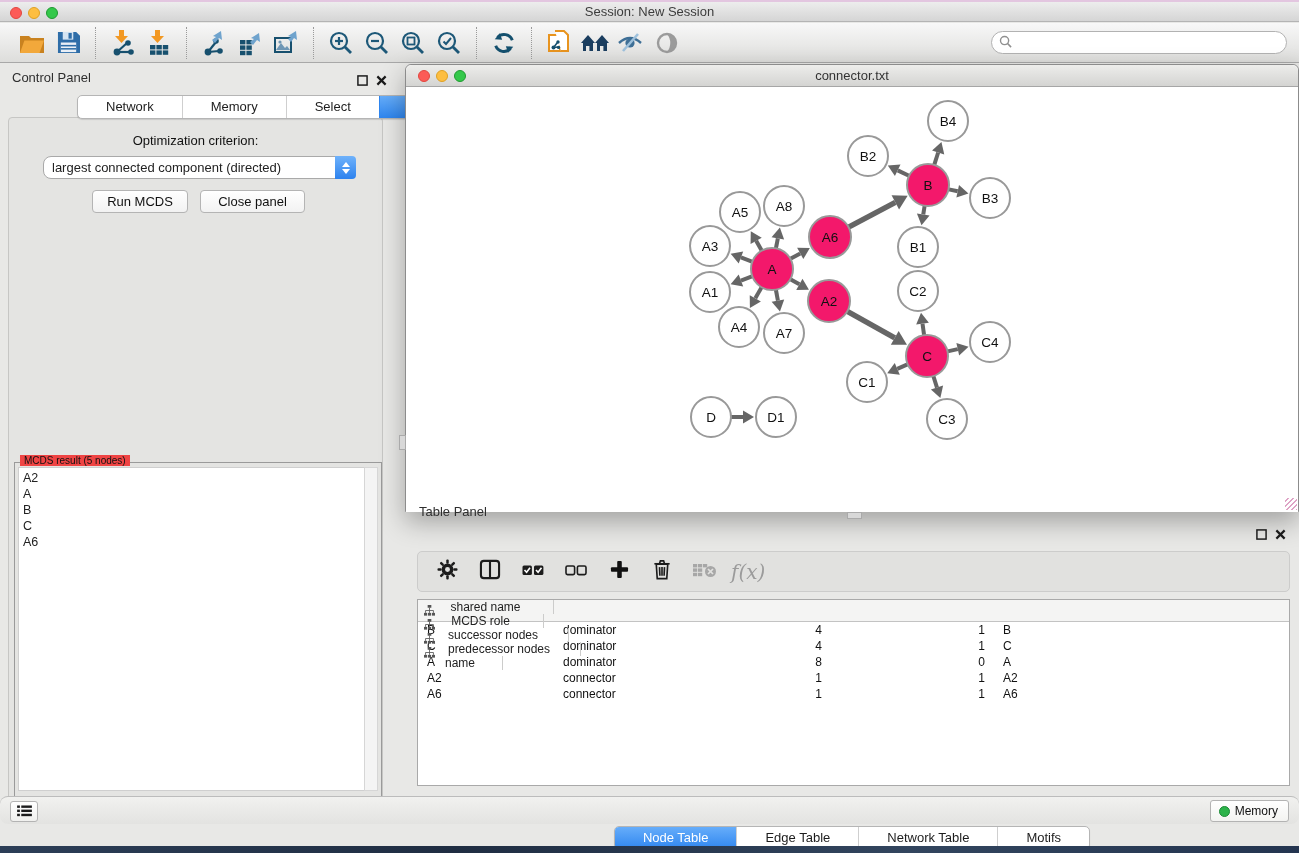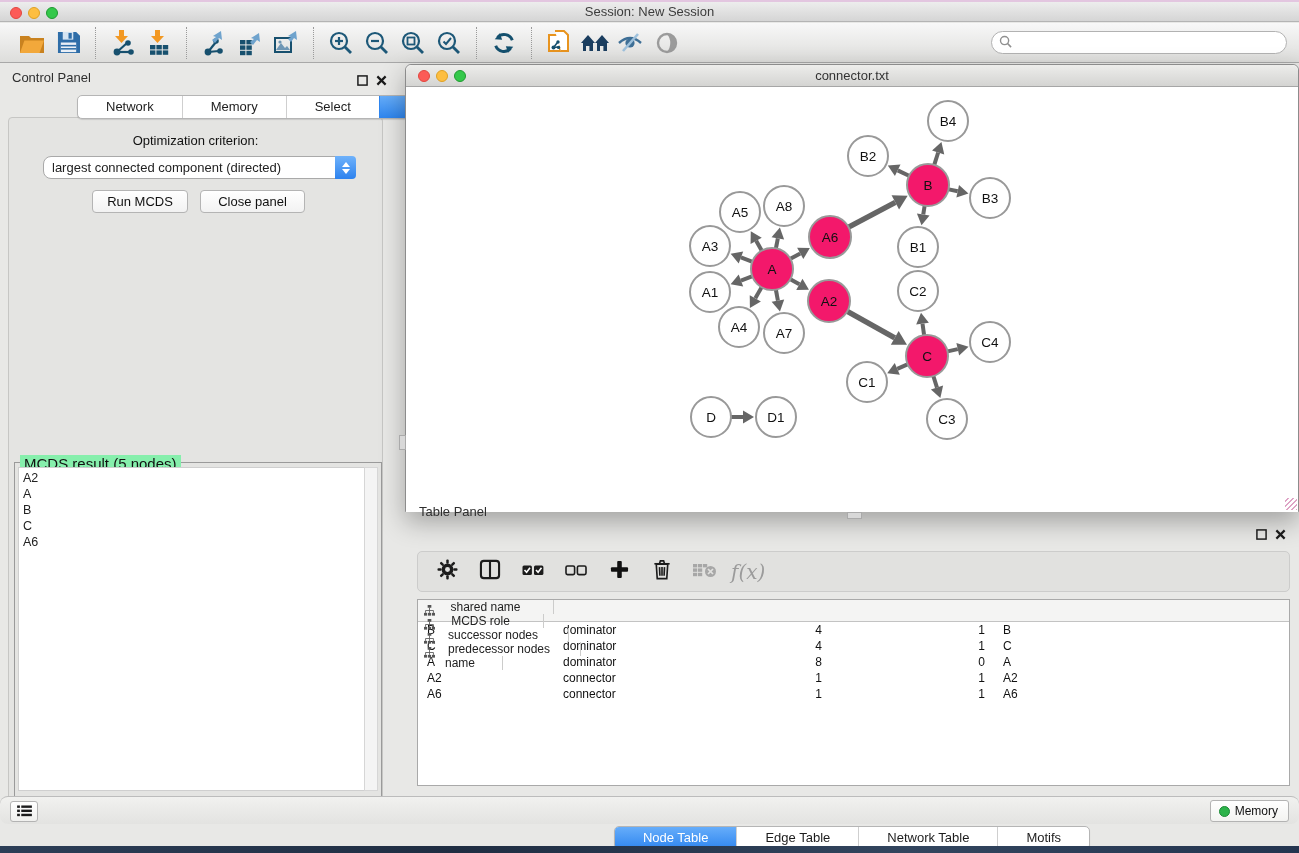--- a/index.html
+++ b/index.html
@@ -49,21 +49,21 @@
   .dropdown .dd-text{font-size:13px;padding-left:8px;flex:1;white-space:nowrap;overflow:hidden;}
   .dd-stepper{width:21px;height:23px;margin:-1px -1px -1px 0;border-radius:0 4px 4px 0;
     background:linear-gradient(#6fb2fb,#2d82ee);display:flex;flex-direction:column;align-items:center;justify-content:center;gap:2px;}
   .dd-up{width:0;height:0;border-left:4px solid transparent;border-right:4px solid transparent;border-bottom:5px solid #fff;}
   .dd-down{width:0;height:0;border-left:4px solid transparent;border-right:4px solid transparent;border-top:5px solid #fff;}
   .btn{position:absolute;height:23px;background:linear-gradient(#ffffff,#f2f2f2);border:1px solid #b4b4b4;
     border-radius:4px;font-size:13px;color:#111;display:flex;align-items:center;justify-content:center;}
   .btn-run{left:92px;top:190px;width:96px;}
   .btn-close{left:200px;top:190px;width:105px;}
   .fieldset{position:absolute;left:14px;top:462px;width:368px;height:335px;border:1px solid #9a9a9a;}
-  .legend{position:absolute;left:5px;top:-8px;background:#86efac;padding:0 4px;font-size:15px;color:#111;}
+  .legend{position:absolute;left:5px;top:-8px;background:#ef4444;padding:0 4px;font-size:10px;color:#111;}
   .mcds-list{position:absolute;left:3px;top:4px;width:348px;height:324px;background:#fff;border:1px solid #cfcfcf;
     font-size:12.5px;line-height:16px;padding:2px 0 0 4px;overflow:hidden;}
   .mcds-scroll{position:absolute;right:3px;top:4px;width:14px;height:324px;background:#f4f4f4;border:1px solid #d6d6d6;}
   
   .net-window{position:absolute;left:405px;top:64px;width:894px;height:448px;background:#fff;
     border:1px solid #8c8c8c;border-radius:6px 6px 0 0;box-shadow:0 10px 26px rgba(0,0,0,.30);}
   .net-titlebar{height:22px;background:linear-gradient(#ededeb,#d4d4d2);border-bottom:1px solid #a6a6a6;
     border-radius:6px 6px 0 0;text-align:center;font-size:13px;color:#333;line-height:21px;position:relative;}
   .ntl{position:absolute;top:5px;width:12px;height:12px;border-radius:50%;}
   .ntl.red{left:12px;background:#fc5b57;border:1px solid #e2463f;}

